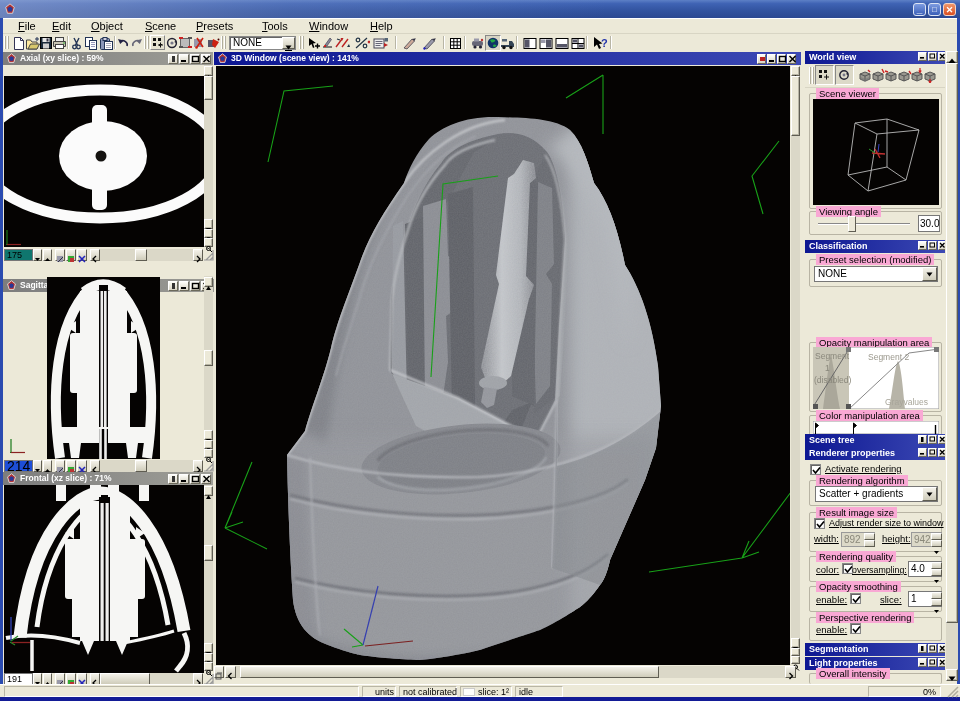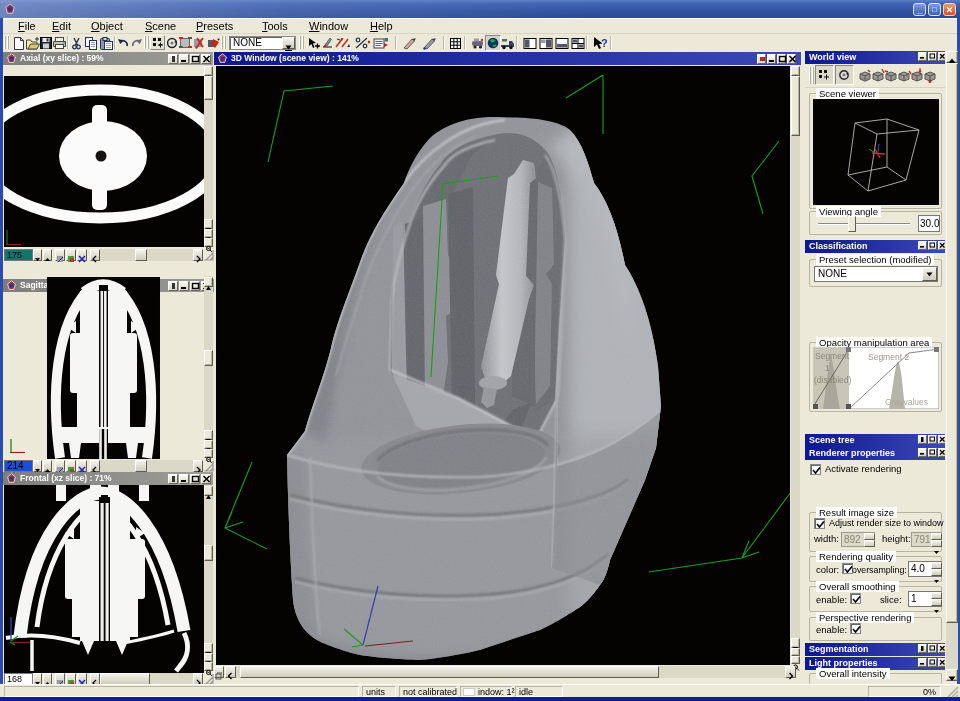--- a/index.html
+++ b/index.html
@@ -3,24 +3,24 @@
 <style>
 * { margin:0; padding:0; box-sizing:border-box; }
 html,body { width:960px; height:701px; overflow:hidden; }
 body { font-family:"Liberation Sans",sans-serif; background:#ece9d8; position:relative; }
 .abs { position:absolute; }
 .wtitle { height:13px; color:#fff; font-size:8.5px; font-weight:bold; line-height:13px; }
 .gray-t { background:linear-gradient(90deg,#7d7d7d,#9f9f98); }
 .navy-t { background:linear-gradient(90deg,#0d1792,#3c49b4); }
 .tbtn { position:absolute; top:1.5px; width:11px; height:10px; background:linear-gradient(#fdfdf8,#d8d4c4); border:1px solid #fff; border-right-color:#6c6a5c; border-bottom-color:#6c6a5c; font-size:8px; line-height:8px; text-align:center; color:#000; font-weight:bold; }
 .gbox { position:absolute; border:1px solid #b8b4a4; border-radius:2px; }
-.glabel { position:absolute; top:-6px; left:6px; background:#ffffff; font-size:9.5px; color:#000; padding:0 3px; line-height:11px; white-space:nowrap; }
+.glabel { position:absolute; top:-6px; left:6px; background:#f9a8d4; font-size:9.5px; color:#000; padding:0 3px; line-height:11px; white-space:nowrap; }
 .cb { position:absolute; width:11px; height:11px; background:#fff; border:1px solid #888; box-shadow:inset 1px 1px 0 #666, inset -1px -1px 0 #eee; }
 .cb svg { position:absolute; left:0; top:0; }
-.lbl { position:absolute; font-size:9.5px; color:#000; white-space:nowrap; line-height:12px; }
+.lbl { position:absolute; font-size:9.5px; color:#000; white-space:nowrap; line-height:12px;text-decoration:underline; }
 .cab { position:absolute; background:linear-gradient(#f4f2ea,#cfccba); border:1px solid #fff; border-right-color:#5f5d52; border-bottom-color:#5f5d52; }
 .spin { position:absolute; width:11px; }
 .sep { position:absolute; top:2px; width:2px; height:13px; border-left:1px solid #b8b5a5; border-right:1px solid #fff; }
 .scrbtn { position:absolute; background:#ece9d8; border:1px solid #fff; border-right-color:#5f5d52; border-bottom-color:#5f5d52; box-shadow:inset -1px -1px 0 #b8b5a5; }
 </style></head>
 <body>
 
 <div class="abs" id="titlebar" style="left:0;top:0;width:960px;height:18px;background:linear-gradient(180deg,#5d80c6 0%,#3f63b4 20%,#32539f 60%,#2b4891 100%);">
  <div class="abs" style="left:0;top:0;width:640px;height:18px;background:linear-gradient(90deg,rgba(150,168,212,.6),rgba(120,145,200,.3) 45%,rgba(90,115,180,0) 95%);"></div>
  <svg class="abs" style="left:4px;top:3px" width="12" height="12" viewBox="0 0 14 14">
@@ -360,21 +360,21 @@
           <circle cx="3.5" cy="3.5" r="2" fill="none" stroke="#000"></circle>
           <path d="M5 5 L7 7" stroke="#000"></path>
           <path d="M2.5 3.5 h2" stroke="#000" stroke-width=".8"></path>
         </svg></div>
  </div>
  <svg class="abs" style="left:5px;top:175px" width="22" height="18">
       <path d="M3 1 L3 14 M2 14.5 L17 14.5" stroke="#1a7a1a" stroke-width="1.2" fill="none"></path>
       <path d="M3 14.5 L17 14.5" stroke="#8b2222" stroke-width="1.2"></path>
     </svg>
  <div class="abs" style="left:1px;top:196px;width:209px;height:14px;">
-  <div class="abs" style="left:0;top:1px;width:29px;height:12px;background:#1d4ed8;border:1px solid #777;font-size:10px;line-height:10px;padding-left:2px;">214</div>
+  <div class="abs" style="left:0;top:1px;width:29px;height:12px;background:#1d4ed8;border:1px solid #777;font-size:14px;line-height:10px;padding-left:2px;">214</div>
   <div class="cab" style="left:29px;top:1px;width:9px;height:12px"><svg width="7" height="10">
           <path d="M1 4 h5 l-2.5 3 z" fill="#000"></path>
         </svg></div>
   <div class="cab" style="left:39px;top:1px;width:9px;height:12px"><svg width="7" height="10">
           <path d="M1 7 h5 l-2.5-3 z" fill="#000"></path>
         </svg></div>
   <div class="cab" style="left:51px;top:1px;width:10px;height:12px"><svg width="8" height="10">
           <rect x="1" y="2" width="6" height="6" fill="#99a"></rect>
           <path d="M2 8 L7 3" stroke="#334"></path>
         </svg></div>
@@ -460,21 +460,21 @@
           <path d="M5 5 L7 7" stroke="#000"></path>
           <path d="M2.5 3.5 h2 M3.5 2.5 v2" stroke="#000" stroke-width=".8"></path>
         </svg></div>
   <div class="scrbtn" style="left:0;top:177px;width:9px;height:9px"><svg width="8" height="8">
           <circle cx="3.5" cy="3.5" r="2" fill="none" stroke="#000"></circle>
           <path d="M5 5 L7 7" stroke="#000"></path>
           <path d="M2.5 3.5 h2" stroke="#000" stroke-width=".8"></path>
         </svg></div>
  </div>
  <div class="abs" style="left:1px;top:200px;width:209px;height:14px;">
-  <div class="abs" style="left:0;top:1px;width:29px;height:12px;background:#fff;border:1px solid #777;font-size:9px;line-height:10px;padding-left:2px;">168</div>
+  <div class="abs" style="left:0;top:1px;width:29px;height:12px;background:#fff;border:1px solid #777;font-size:9px;line-height:10px;padding-left:2px;">191</div>
   <div class="cab" style="left:29px;top:1px;width:9px;height:12px"><svg width="7" height="10">
           <path d="M1 4 h5 l-2.5 3 z" fill="#000"></path>
         </svg></div>
   <div class="cab" style="left:39px;top:1px;width:9px;height:12px"><svg width="7" height="10">
           <path d="M1 7 h5 l-2.5-3 z" fill="#000"></path>
         </svg></div>
   <div class="cab" style="left:51px;top:1px;width:10px;height:12px"><svg width="8" height="10">
           <rect x="1" y="2" width="6" height="6" fill="#99a"></rect>
           <path d="M2 8 L7 3" stroke="#334"></path>
         </svg></div>
@@ -777,20 +777,29 @@
    <text x="12" y="24" font-size="8.5" fill="#8a887c" font-family="Liberation Sans">1</text>
    <text x="1" y="36" font-size="8.5" fill="#8a887c" font-family="Liberation Sans">(disabled)</text>
    <text x="55" y="13" font-size="8.5" fill="#9a978c" font-family="Liberation Sans">Segment 2</text>
    <text x="72" y="58" font-size="8.5" fill="#a8a59a" font-family="Liberation Sans">Grayvalues</text>
    <rect x="0" y="57" width="5" height="5" fill="#555"></rect>
         <rect x="33" y="57" width="5" height="5" fill="#555"></rect>
         <rect x="33" y="0" width="5" height="5" fill="#777"></rect>
         <rect x="121" y="0" width="5" height="5" fill="#777"></rect>
   </svg>
  </div>
+ <div class="gbox" style="left:6px;top:364px;width:133px;height:24px;">
+  <span class="glabel">Color manipulation area</span>
+  <svg class="abs" style="left:3px;top:5px" width="126" height="15">
+        <rect x="0" y="0" width="126" height="13" fill="#fff" stroke="#999"></rect>
+        <path d="M2.5 2 L2.5 13 M2.5 2 L5.5 4.5 L2.5 7" fill="#000" stroke="#000" stroke-width="1"></path>
+        <path d="M40.5 2 L40.5 13 M40.5 2 L43.5 4.5 L40.5 7" fill="#000" stroke="#000" stroke-width="1"></path>
+        <path d="M122.5 4 L122.5 13" stroke="#000" stroke-width="1.4"></path>
+      </svg>
+ </div>
 
  <div class="wtitle navy-t abs" style="font-size:9px;left:2px;top:383px;width:140px;padding-left:4px;">Scene tree
   <div class="tbtn" style="left:113px;top:1px;width:9px;height:9px"><svg width="7" height="7">
           <rect x="2" y="1" width="2.5" height="5" fill="#000"></rect>
         </svg></div>
   <div class="tbtn" style="left:123px;top:1px;width:9px;height:9px"><svg width="7" height="7">
           <rect x="1" y="1" width="4.5" height="4" fill="none" stroke="#000"></rect>
         </svg></div>
   <div class="tbtn" style="left:133px;top:1px;width:9px;height:9px"><svg width="7" height="7">
           <path d="M1 1 L5.5 5.5 M5.5 1 L1 5.5" stroke="#000" stroke-width="1.3"></path>
@@ -807,40 +816,48 @@
   <div class="tbtn" style="left:133px;top:1px;width:9px;height:9px"><svg width="7" height="7">
           <path d="M1 1 L5.5 5.5 M5.5 1 L1 5.5" stroke="#000" stroke-width="1.3"></path>
         </svg></div>
  </div>
  <div class="cb" style="left:7px;top:413px">
       <svg width="11" height="11">
         <path d="M2 5 L4.5 8 L9 2.5" fill="none" stroke="#000" stroke-width="1.6"></path>
       </svg>
     </div>
  <span class="lbl" style="left:22px;top:412px">Activate rendering</span>
+ <div class="gbox" style="left:6px;top:429px;width:133px;height:26px;">
+  <span class="glabel">Rendering algorithm</span>
+  <div class="abs" style="left:5px;top:5px;width:123px;height:16px;background:#fff;border:1px solid #777;font-size:10px;line-height:14px;padding-left:3px;">Scatter + gradients
+   <div class="cab" style="left:106px;top:0px;width:15px;height:14px"><svg width="13" height="12">
+            <path d="M3.5 4.5 h6 l-3 4 z" fill="#000"></path>
+          </svg></div>
+  </div>
+ </div>
  <div class="gbox" style="left:6px;top:461px;width:133px;height:40px;">
   <span class="glabel">Result image size</span>
   <div class="cb" style="left:4px;top:5px">
         <svg width="11" height="11">
           <path d="M2 5 L4.5 8 L9 2.5" fill="none" stroke="#000" stroke-width="1.6"></path>
         </svg>
       </div>
   <span class="lbl" style="left:19px;top:4px;font-size:9px">Adjust render size to window</span>
   <span class="lbl" style="left:4px;top:20px">width:</span>
   <div class="abs" style="left:31px;top:19px;width:34px;height:15px;background:#dcd9c8;border:1px solid #999;font-size:10px;line-height:13px;padding-left:2px;color:#8a887a;">892</div>
   <div class="spin" style="left:54px;top:20px">
         <div class="cab" style="left:0;top:0;width:11px;height:7px"><svg width="9" height="5">
             <path d="M4.5 1 L7 4 L2 4 Z" fill="#000"></path>
           </svg></div>
         <div class="cab" style="left:0;top:7px;width:11px;height:7px"><svg width="9" height="5">
             <path d="M4.5 4 L7 1 L2 1 Z" fill="#000"></path>
           </svg></div>
       </div>
   <span class="lbl" style="left:72px;top:20px">height:</span>
-  <div class="abs" style="left:101px;top:19px;width:31px;height:15px;background:#dcd9c8;border:1px solid #999;font-size:10px;line-height:13px;padding-left:2px;color:#8a887a;">791</div>
+  <div class="abs" style="left:101px;top:19px;width:31px;height:15px;background:#dcd9c8;border:1px solid #999;font-size:10px;line-height:13px;padding-left:2px;color:#8a887a;">942</div>
   <div class="spin" style="left:121px;top:20px">
         <div class="cab" style="left:0;top:0;width:11px;height:7px"><svg width="9" height="5">
             <path d="M4.5 1 L7 4 L2 4 Z" fill="#000"></path>
           </svg></div>
         <div class="cab" style="left:0;top:7px;width:11px;height:7px"><svg width="9" height="5">
             <path d="M4.5 4 L7 1 L2 1 Z" fill="#000"></path>
           </svg></div>
       </div>
  </div>
  <div class="gbox" style="left:6px;top:505px;width:133px;height:26px;">
@@ -856,21 +873,21 @@
   <div class="spin" style="left:121px;top:5px">
         <div class="cab" style="left:0;top:0;width:11px;height:7px"><svg width="9" height="5">
             <path d="M4.5 1 L7 4 L2 4 Z" fill="#000"></path>
           </svg></div>
         <div class="cab" style="left:0;top:7px;width:11px;height:7px"><svg width="9" height="5">
             <path d="M4.5 4 L7 1 L2 1 Z" fill="#000"></path>
           </svg></div>
       </div>
  </div>
  <div class="gbox" style="left:6px;top:535px;width:133px;height:26px;">
-  <span class="glabel">Overall smoothing</span>
+  <span class="glabel">Opacity smoothing</span>
   <span class="lbl" style="left:6px;top:7px">enable:</span>
   <div class="cb" style="left:40px;top:6px">
         <svg width="11" height="11">
           <path d="M2 5 L4.5 8 L9 2.5" fill="none" stroke="#000" stroke-width="1.6"></path>
         </svg>
       </div>
   <span class="lbl" style="left:70px;top:7px">slice:</span>
   <div class="abs" style="left:98px;top:4px;width:34px;height:16px;background:#fff;border:1px solid #777;font-size:10px;line-height:14px;padding-left:2px;">1</div>
   <div class="spin" style="left:121px;top:5px">
         <div class="cab" style="left:0;top:0;width:11px;height:7px"><svg width="9" height="5">
@@ -924,24 +941,24 @@
         <path d="M5 2.5 L8.5 7 L1.5 7 Z" fill="#000"></path>
       </svg></div>
  <div class="scrbtn" style="left:0;top:12px;width:12px;height:560px;"></div>
  <div class="scrbtn" style="left:0;top:618px;width:12px;height:12px"><svg width="10" height="10">
         <path d="M5 7 L8.5 2.5 L1.5 2.5 Z" fill="#000"></path>
       </svg></div>
 </div>
 
 <div class="abs" id="statusbar" style="left:0;top:684px;width:960px;height:13px;background:#ece9d8;border-top:1px solid #fff;font-size:9px;color:#000;white-space:nowrap;">
  <div class="abs" style="left:4px;top:1px;width:355px;height:11px;border:1px solid #b8b5a5;border-right-color:#fff;border-bottom-color:#fff;"></div>
- <div class="abs" style="left:362px;top:1px;width:34px;height:11px;border:1px solid #b8b5a5;border-right-color:#fff;border-bottom-color:#fff;line-height:10px;padding-left:3px;">units</div>
+ <div class="abs" style="left:362px;top:1px;width:34px;height:11px;border:1px solid #b8b5a5;border-right-color:#fff;border-bottom-color:#fff;line-height:10px;padding-left:12px;">units</div>
  <div class="abs" style="left:399px;top:1px;width:58px;height:11px;border:1px solid #b8b5a5;border-right-color:#fff;border-bottom-color:#fff;line-height:10px;padding-left:3px;">not calibrated</div>
  <div class="abs" style="left:460px;top:1px;width:52px;height:11px;border:1px solid #b8b5a5;border-right-color:#fff;border-bottom-color:#fff;line-height:10px;">
    <div class="abs" style="left:2px;top:1px;width:12px;height:8px;background:#fdfdfb;border:1px solid #ccc;"></div>
-   <span style="position:absolute;left:17px;">indow: 1²</span>
+   <span style="position:absolute;left:17px;">slice: 1²</span>
  </div>
  <div class="abs" style="left:515px;top:1px;width:48px;height:11px;border:1px solid #b8b5a5;border-right-color:#fff;border-bottom-color:#fff;line-height:10px;padding-left:3px;">idle</div>
  <div class="abs" style="left:868px;top:1px;width:73px;height:11px;border:1px solid #b8b5a5;border-right-color:#fff;border-bottom-color:#fff;line-height:10px;text-align:right;padding-right:4px;">0%</div>
  <svg class="abs" style="left:946px;top:0px" width="13" height="13">
       <path d="M12 2 L2 12 M12 6 L6 12 M12 10 L10 12" stroke="#b0ad9d" stroke-width="1.5"></path>
     </svg>
 </div>
 
 </body></html>

